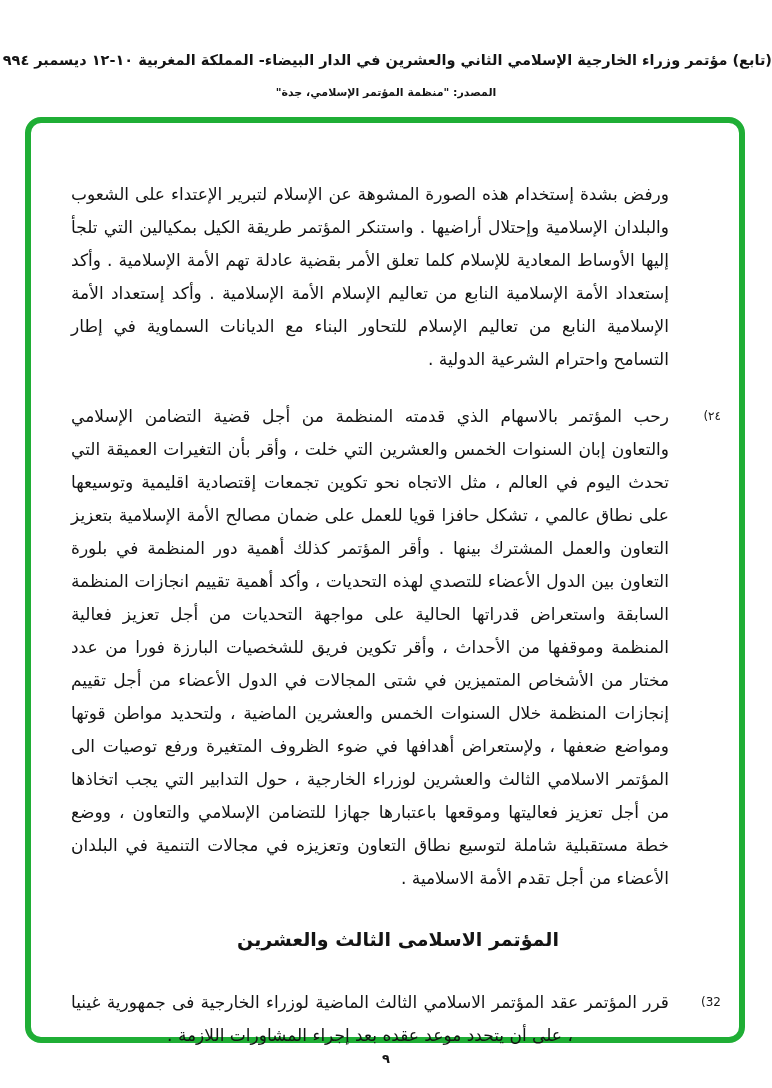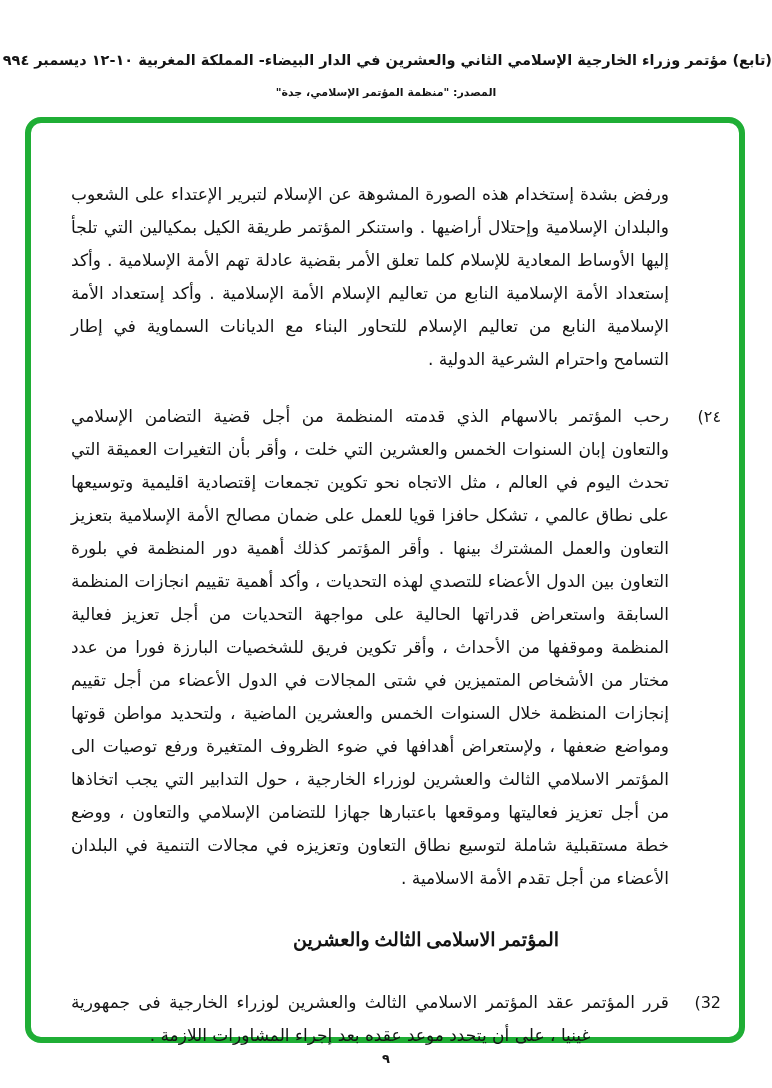--- a/index.html
+++ b/index.html
@@ -44,31 +44,30 @@
     line-height: 33px;
   }
   .doc-body > div + div { margin-top: 24px; }
   .para { position: relative; }
   .para b { font-weight: normal; }
   .para-number {
     position: absolute;
     right: -52px; top: 0;
     direction: ltr;
     unicode-bidi: embed;
-    font-size: 16px;
+    font-size: 12px;
     white-space: nowrap;
   }
   .section-heading {
     font-weight: bold;
     font-size: 19px;
     text-align: right;
     margin-top: 28px !important;
     margin-bottom: 30px;
     margin-right: 110px;
-    font-family: Liberation Serif, serif;
   }
   .doc-body > .para:last-child { text-align-last: center; }
   .page-number {
     position: absolute; top: 1051px; left: 0; right: 0;
     text-align: center;
     font-size: 13px;
     font-weight: bold;
   }
 </style>
 </head>
@@ -76,17 +75,17 @@
 
 <div class="header-title">(تابع) مؤتمر وزراء الخارجية الإسلامي الثاني والعشرين في الدار البيضاء- المملكة المغربية ١٠-١٢ ديسمبر ١٩٩٤البيان الختامي</div>
 
 <div class="header-source">المصدر: "منظمة المؤتمر الإسلامي، جدة"</div>
 
 <div class="doc-frame" style="border-color: rgb(31, 174, 53);">
   <div class="doc-body">
       <div class="para"><span>ورفض بشدة إستخدام هذه الصورة المشوهة عن الإسلام لتبرير الإعتداء على الشعوب والبلدان الإسلامية وإحتلال أراضيها . واستنكر المؤتمر طريقة الكيل بمكيالين التي تلجأ إليها الأوساط المعادية للإسلام كلما تعلق الأمر بقضية عادلة تهم الأمة الإسلامية . وأكد إستعداد الأمة الإسلامية النابع من تعاليم الإسلام الأمة الإسلامية . وأكد إستعداد الأمة الإسلامية النابع من تعاليم الإسلام للتحاور البناء مع الديانات السماوية في إطار التسامح واحترام الشرعية الدولية .</span></div>
       <div class="para"><span class="para-number">(٢٤</span><b>رحب</b><span> المؤتمر بالاسهام الذي قدمته المنظمة من أجل قضية التضامن الإسلامي والتعاون إبان السنوات الخمس والعشرين التي خلت ، </span><b>وأقر</b><span> بأن التغيرات العميقة التي تحدث اليوم في العالم ، مثل الاتجاه نحو تكوين تجمعات إقتصادية اقليمية وتوسيعها على نطاق عالمي ، تشكل حافزا قويا للعمل على ضمان مصالح الأمة الإسلامية بتعزيز التعاون والعمل المشترك بينها . </span><b>وأقر المؤتمر</b><span> كذلك أهمية دور المنظمة في بلورة التعاون بين الدول الأعضاء للتصدي لهذه التحديات ، </span><b>وأكد</b><span> أهمية تقييم انجازات المنظمة السابقة واستعراض قدراتها الحالية على مواجهة التحديات من أجل تعزيز فعالية المنظمة وموقفها من الأحداث ، </span><b>وأقر</b><span> تكوين فريق للشخصيات البارزة فورا من عدد مختار من الأشخاص المتميزين في شتى المجالات في الدول الأعضاء من أجل تقييم إنجازات المنظمة خلال السنوات الخمس والعشرين الماضية ، ولتحديد مواطن قوتها ومواضع ضعفها ، ولإستعراض أهدافها في ضوء الظروف المتغيرة ورفع توصيات الى المؤتمر الاسلامي الثالث والعشرين لوزراء الخارجية ، حول التدابير التي يجب اتخاذها من أجل تعزيز فعاليتها وموقعها باعتبارها جهازا للتضامن الإسلامي والتعاون ، ووضع خطة مستقبلية شاملة لتوسيع نطاق التعاون وتعزيزه في مجالات التنمية في البلدان الأعضاء من أجل تقدم الأمة الاسلامية .</span></div>
       <div class="section-heading">المؤتمر الاسلامى الثالث والعشرين</div>
-      <div class="para"><span class="para-number">(32</span><b>قرر</b><span> المؤتمر عقد المؤتمر الاسلامي الثالث والعشرين لوزراء الخارجية فى جمهورية غينيا ، على أن يتحدد موعد عقده بعد إجراء المشاورات اللازمة .</span></div>
+      <div class="para"><span class="para-number">(32</span><b>قرر</b><span> المؤتمر عقد المؤتمر الاسلامي الثالث الماضية لوزراء الخارجية فى جمهورية غينيا ، على أن يتحدد موعد عقده بعد إجراء المشاورات اللازمة .</span></div>
     </div>
 </div>
 
 <div class="page-number">٩</div>
 
 </body></html>

